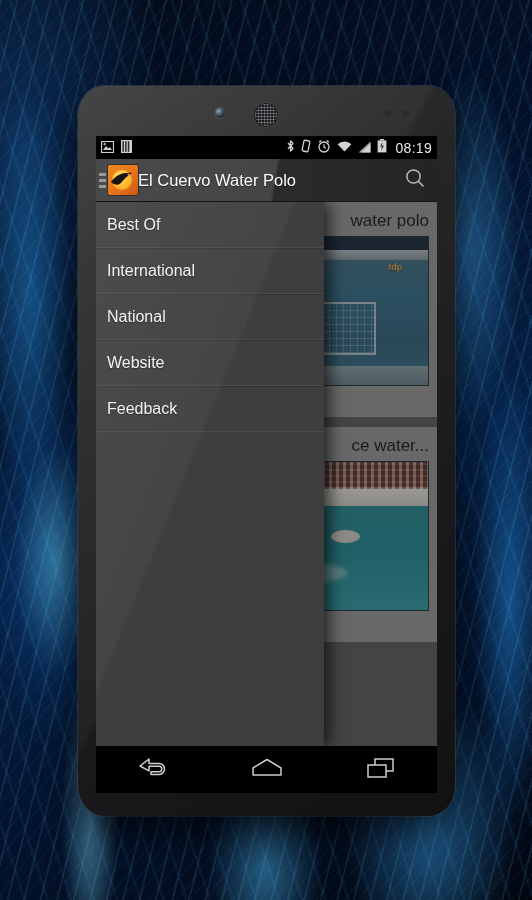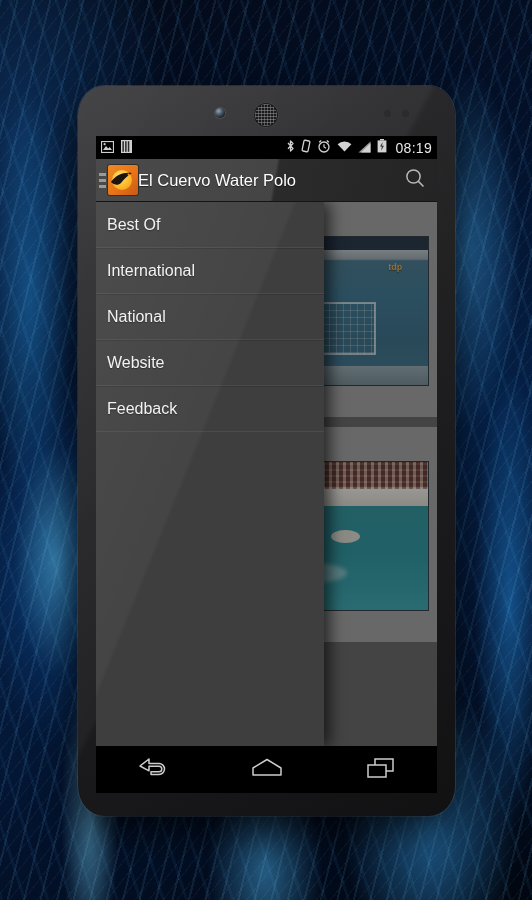--- a/index.html
+++ b/index.html
@@ -31,20 +31,21 @@
       repeating-linear-gradient(128deg, rgba(160,230,255,.05) 0 1px, transparent 1px 11px);
     mix-blend-mode:screen;
   }
 
   
   #phone{
     position:absolute; left:78px; top:86px; width:377px; height:730px;
     background:linear-gradient(150deg,#3b3b3d 0%,#2e2e30 20%,#232325 48%,#1b1b1d 78%,#141416 100%);
     border-radius:26px/30px;
     box-shadow:0 16px 42px rgba(0,0,0,.72), 0 0 0 1px rgba(150,150,155,.30);
+    text-align:right;
   }
   #phone:after{
     content:""; position:absolute; left:0; top:0; right:0; bottom:0;
     border-radius:26px/30px;
     background:linear-gradient(118deg, rgba(255,255,255,.055) 0%, rgba(255,255,255,.025) 46%, rgba(0,0,0,.10) 47%, rgba(0,0,0,.16) 100%);
     pointer-events:none;
   }
 
   
   .hw{ position:absolute; z-index:3; }

